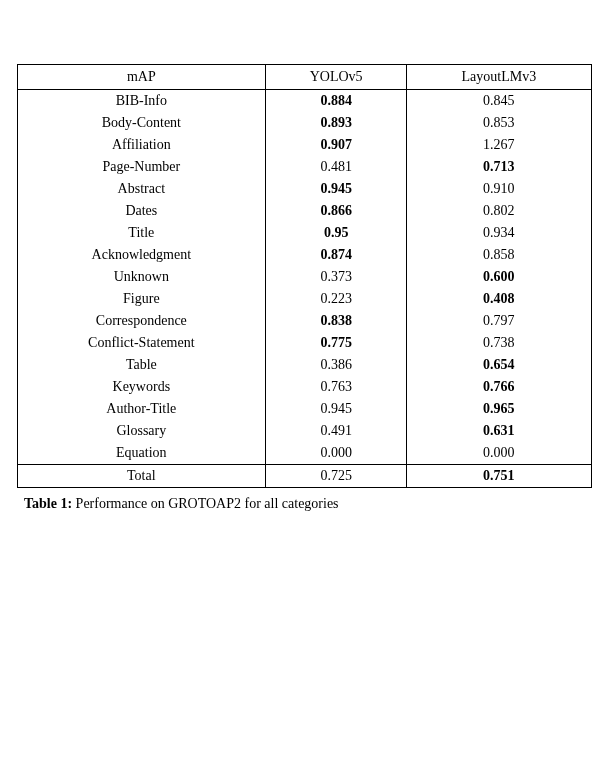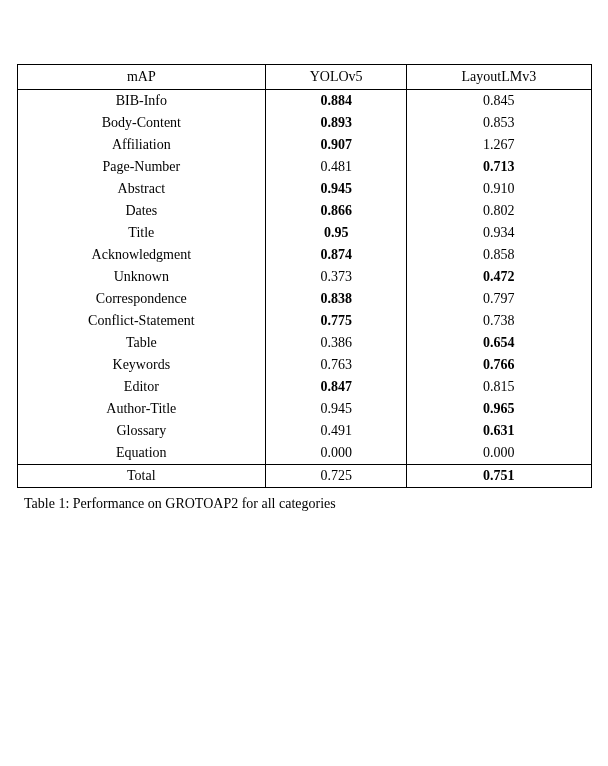--- a/index.html
+++ b/index.html
@@ -48,21 +48,21 @@
     .bold {
       font-weight: bold;
     }
     .caption {
       width: 560px;
       margin-top: 8px;
       font-size: 14px;
       text-align: left;
     }
     .caption span.label {
-      font-weight: normal;
+      font-weight: bold;
     }
   </style>
 </head>
 <body>
 
 <div class="table-wrapper">
   <table>
     <thead>
       <tr>
         <th>mAP</th>
@@ -107,46 +107,46 @@
           <td>0.934</td>
         </tr>
         <tr>
           <td>Acknowledgment</td>
           <td class="bold">0.874</td>
           <td>0.858</td>
         </tr>
         <tr>
           <td>Unknown</td>
           <td>0.373</td>
-          <td class="bold">0.472</td>
+          <td class="bold">0.600</td>
+        </tr>
+        <tr>
+          <td>Figure</td>
+          <td>0.223</td>
+          <td class="bold">0.408</td>
         </tr>
         <tr>
           <td>Correspondence</td>
           <td class="bold">0.838</td>
           <td>0.797</td>
         </tr>
         <tr>
           <td>Conflict-Statement</td>
           <td class="bold">0.775</td>
           <td>0.738</td>
         </tr>
         <tr>
           <td>Table</td>
           <td>0.386</td>
           <td class="bold">0.654</td>
         </tr>
         <tr>
           <td>Keywords</td>
           <td>0.763</td>
           <td class="bold">0.766</td>
-        </tr>
-        <tr>
-          <td>Editor</td>
-          <td class="bold">0.847</td>
-          <td>0.815</td>
         </tr>
         <tr>
           <td>Author-Title</td>
           <td>0.945</td>
           <td class="bold">0.965</td>
         </tr>
         <tr>
           <td>Glossary</td>
           <td>0.491</td>
           <td class="bold">0.631</td>

